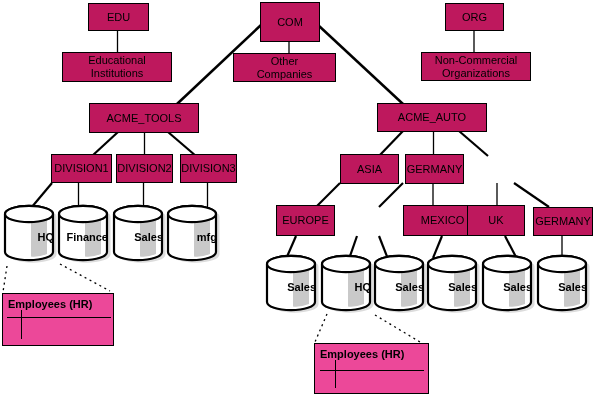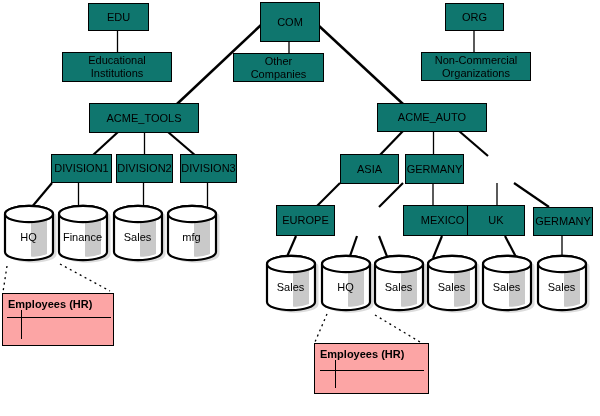--- a/index.html
+++ b/index.html
@@ -3,34 +3,34 @@
 <meta charset="utf-8">
 <style>
   html,body{margin:0;padding:0;background:#fff;}
   #stage{
     position:relative;width:600px;height:416px;background:#fff;overflow:hidden;
     font-family:"Liberation Sans", sans-serif;color:#000;
   }
   #wires{position:absolute;left:0;top:0;z-index:1;}
   .box{
     position:absolute;box-sizing:border-box;z-index:2;
-    border:1.4px solid #000;background:#0f766e;
+    border:1.4px solid #000;background:#be185d;
     display:flex;align-items:center;justify-content:center;
     text-align:center;font-size:11px;line-height:1.18;white-space:nowrap;
   }
   .desc{white-space:pre-line;}
   .cyl{position:absolute;width:56px;height:60px;z-index:2;}
   .cyl svg{display:block;}
   .cyl-label{
-    position:absolute;left:0;top:27px;width:51px;text-align:center;
-    font-size:11px;font-weight:normal;
+    position:absolute;left:0;top:27px;width:51px;text-align:right;
+    font-size:11px;font-weight:bold;
   }
   .callout{
     position:absolute;box-sizing:border-box;z-index:3;
-    border:1.7px solid #000;background:#fca5a5;
+    border:1.7px solid #000;background:#ec4899;
     font-size:11px;font-weight:bold;padding:4px 0 0 5px;
   }
   .hline,.vline{position:absolute;background:#000;}
   #defs{position:absolute;width:0;height:0;}
 </style>
 </head>
 <body>
 
 <div id="stage">
 
@@ -85,21 +85,21 @@
       <line x1="327" y1="314" x2="315" y2="342"></line>
       <line x1="375" y1="315" x2="420" y2="342"></line>
     </g>
   </svg>
 
   <div class="box" style="left:88px;top:3px;width:61px;height:28px">EDU</div>
   <div class="box desc" style="left:62px;top:52px;width:110px;height:30px">Educational
 Institutions</div>
 
   <div class="box" style="left:260px;top:2px;width:60px;height:40px">COM</div>
-  <div class="box desc" style="left:233px;top:53px;width:91px;height:29px">Other
+  <div class="box desc" style="left:233px;top:53px;width:103px;height:29px">Other
 Companies</div>
 
   <div class="box" style="left:445px;top:3px;width:59px;height:28px">ORG</div>
   <div class="box desc" style="left:421px;top:52px;width:110px;height:29px">Non-Commercial
 Organizations</div>
 
   <div class="box" style="left:89px;top:103px;width:110px;height:30px">ACME_TOOLS</div>
   <div class="box" style="left:377px;top:103px;width:110px;height:29px">ACME_AUTO</div>
 
   <div class="box" style="left:51px;top:154px;width:61px;height:29px">DIVISION1</div>

